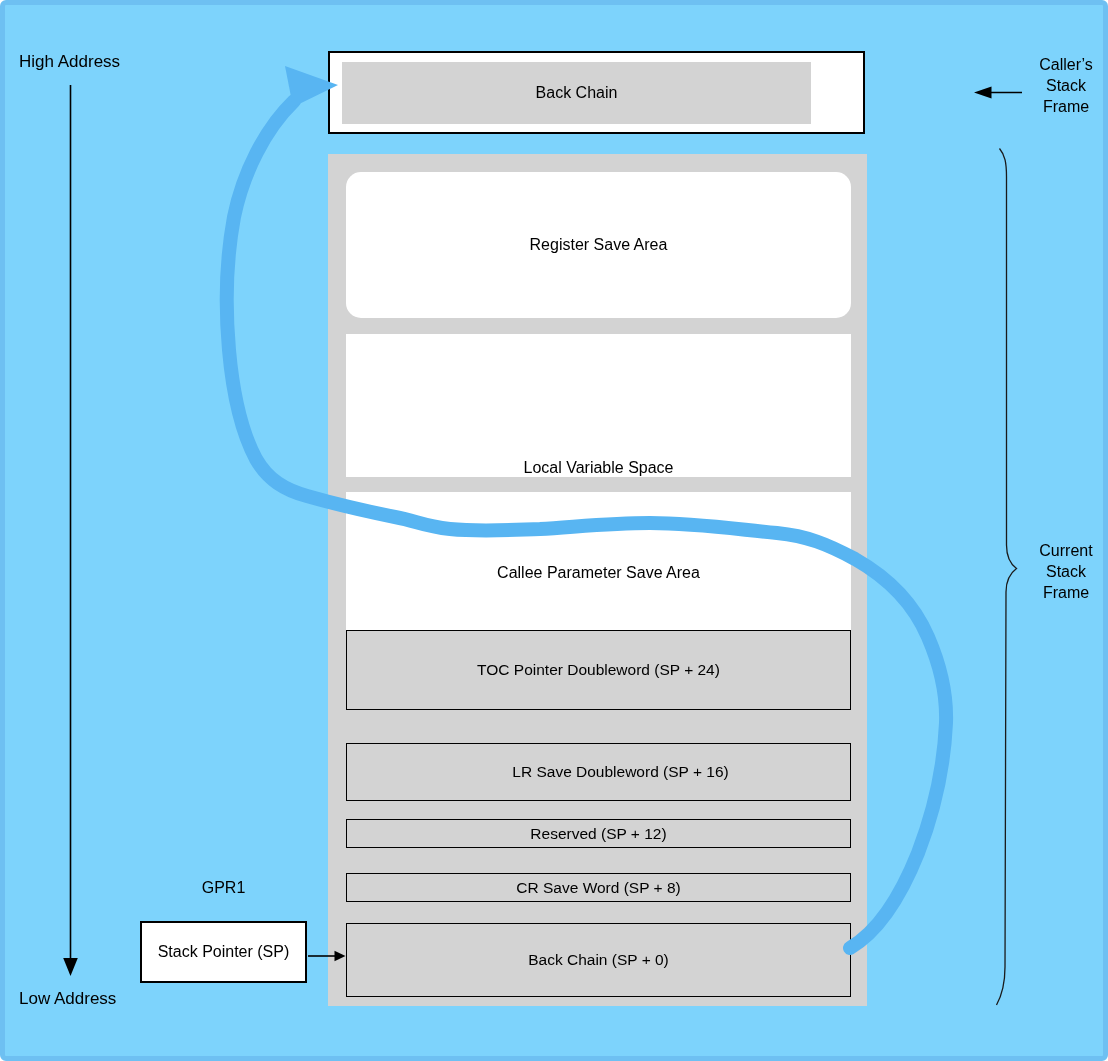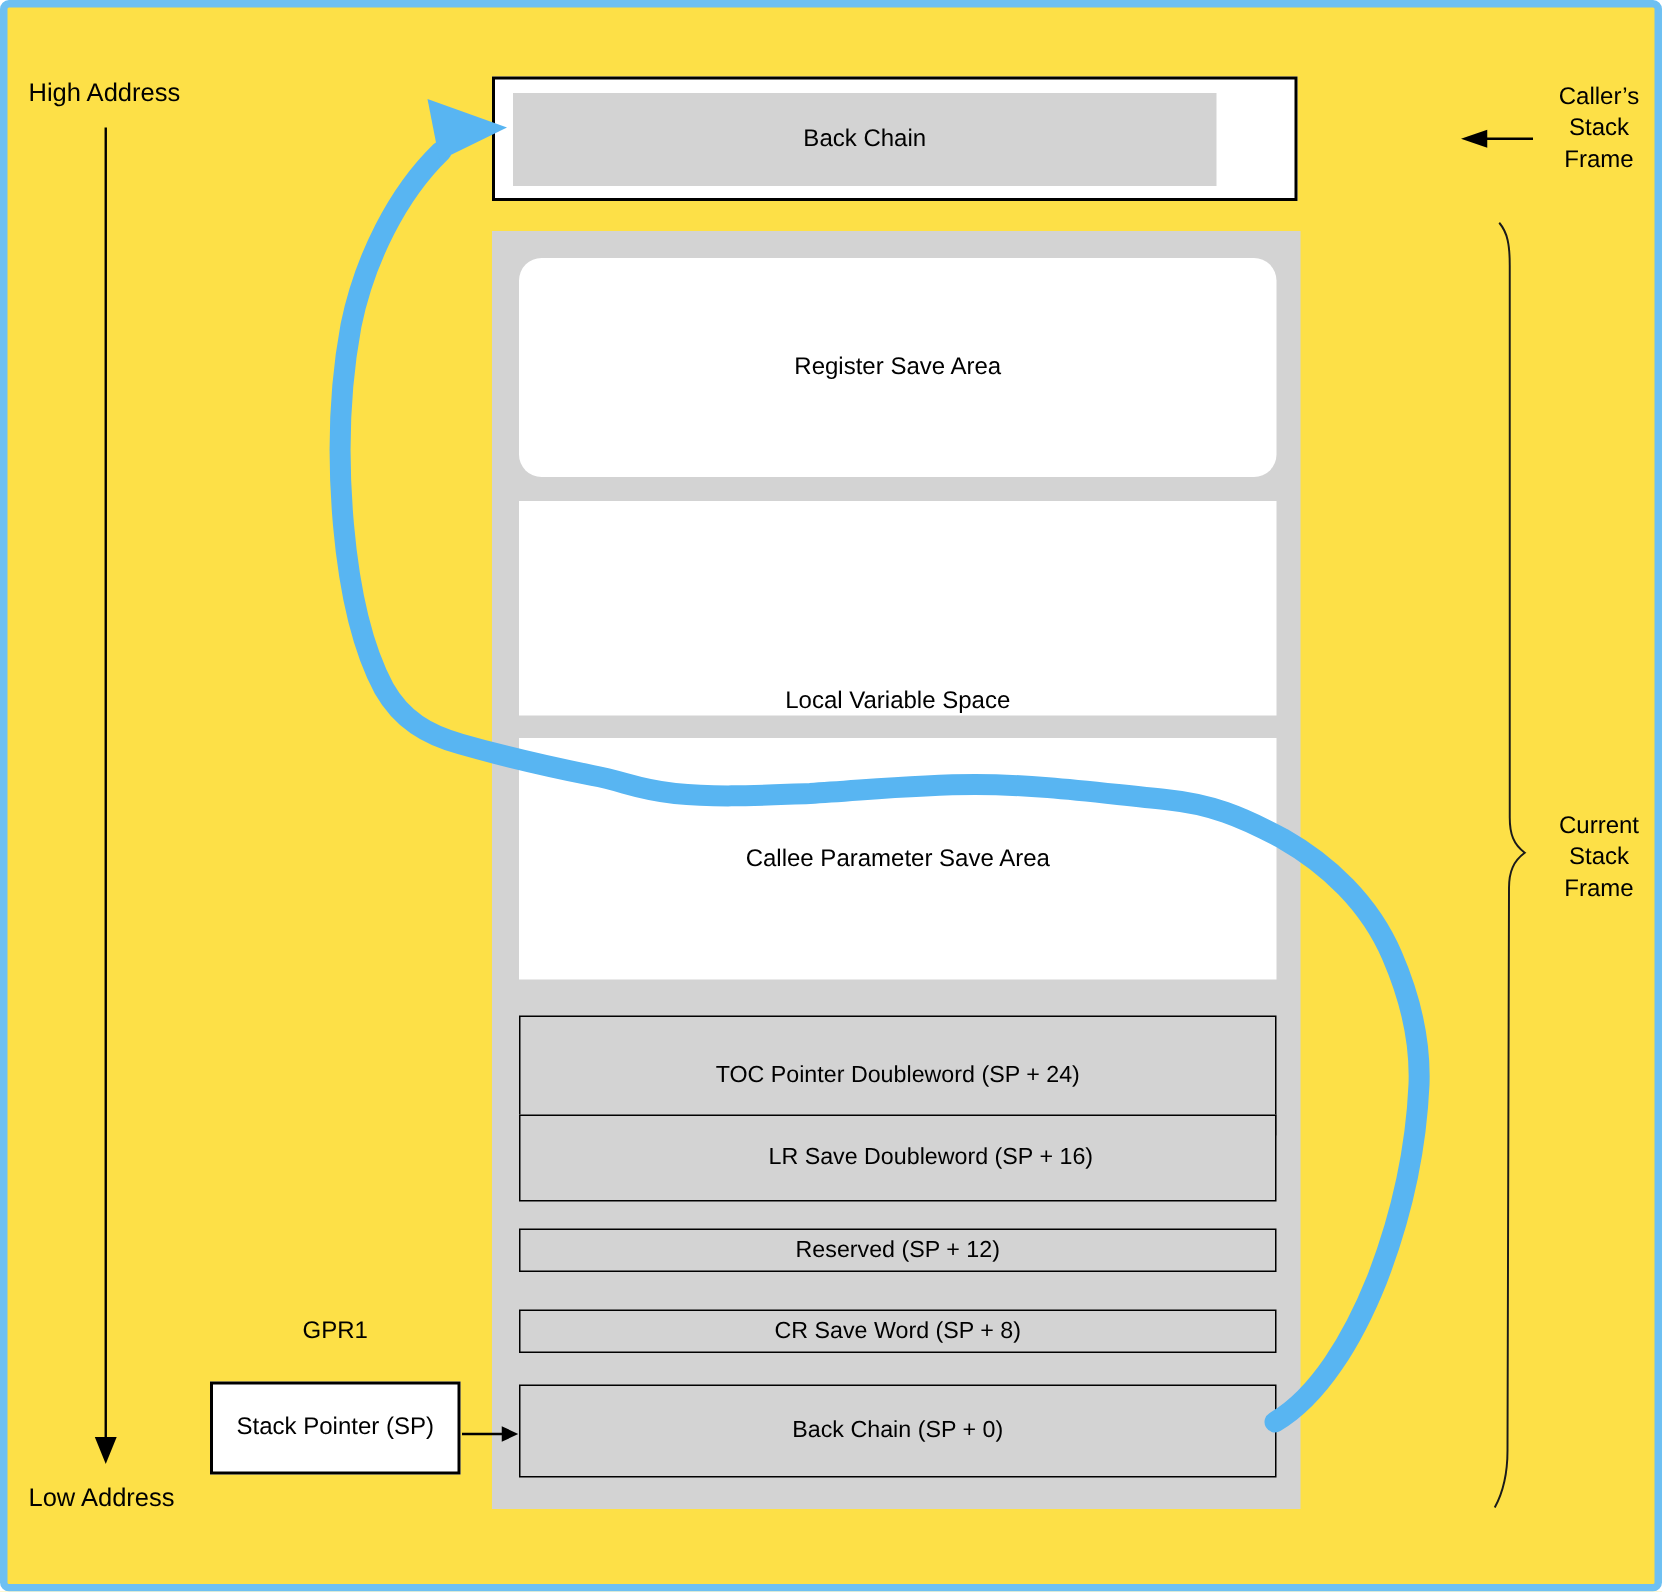--- a/index.html
+++ b/index.html
@@ -1,20 +1,20 @@
 <!DOCTYPE html>
 <html><head>
 <meta charset="utf-8">
 <style>
   html,body{margin:0;padding:0;background:#ffffff;}
   .page{
     position:relative;
     width:1108px;height:1061px;
     box-sizing:border-box;
-    background:#fde047;
+    background:#7dd3fc;
     border:5px solid #6ec0f2;
     border-radius:6px;
     font-family:"Liberation Sans","DejaVu Sans",sans-serif;
     color:#000000;
     overflow:hidden;
   }
   .lbl{position:absolute;font-size:17px;line-height:20px;white-space:nowrap;}
   .overlay{position:absolute;left:0;top:0;pointer-events:none;} .z2{z-index:2;} .z3{z-index:3;}
 
   
@@ -77,33 +77,33 @@
   <div class="frame-container">
     <div class="area-box" style="top:18px;height:146px;border-radius:15px;">
       <span>Register Save Area</span>
     </div>
     <div class="area-box" style="top:180px;height:143px;align-items:flex-end;">
       <span>Local Variable Space</span>
     </div>
     <div class="area-box" style="top:338px;height:161px;">
       <span>Callee Parameter Save Area</span>
     </div>
-    <div class="slot-box" style="top:523px;height:80px;">
+    <div class="slot-box" style="top:476px;height:80px;">
       <span>TOC Pointer Doubleword (SP + 24)</span>
     </div>
     <div class="slot-box" style="top:589px;height:58px;padding-left:44px;">
       <span>LR Save Doubleword (SP + 16)</span>
     </div>
     <div class="slot-box" style="top:665px;height:29px;">
       <span>Reserved (SP + 12)</span>
     </div>
     <div class="slot-box" style="top:719px;height:29px;">
       <span>CR Save Word (SP + 8)</span>
     </div>
-    <div class="slot-box" style="top:769px;height:62px;">
+    <div class="slot-box" style="top:769px;height:74px;">
       <span>Back Chain (SP + 0)</span>
     </div>
   </div>
 
   <div class="gpr1">GPR1</div>
   <div class="sp-box">
     <span>Stack Pointer (SP)</span>
   </div>
 
   <div class="rlabel" style="top:49px;">

